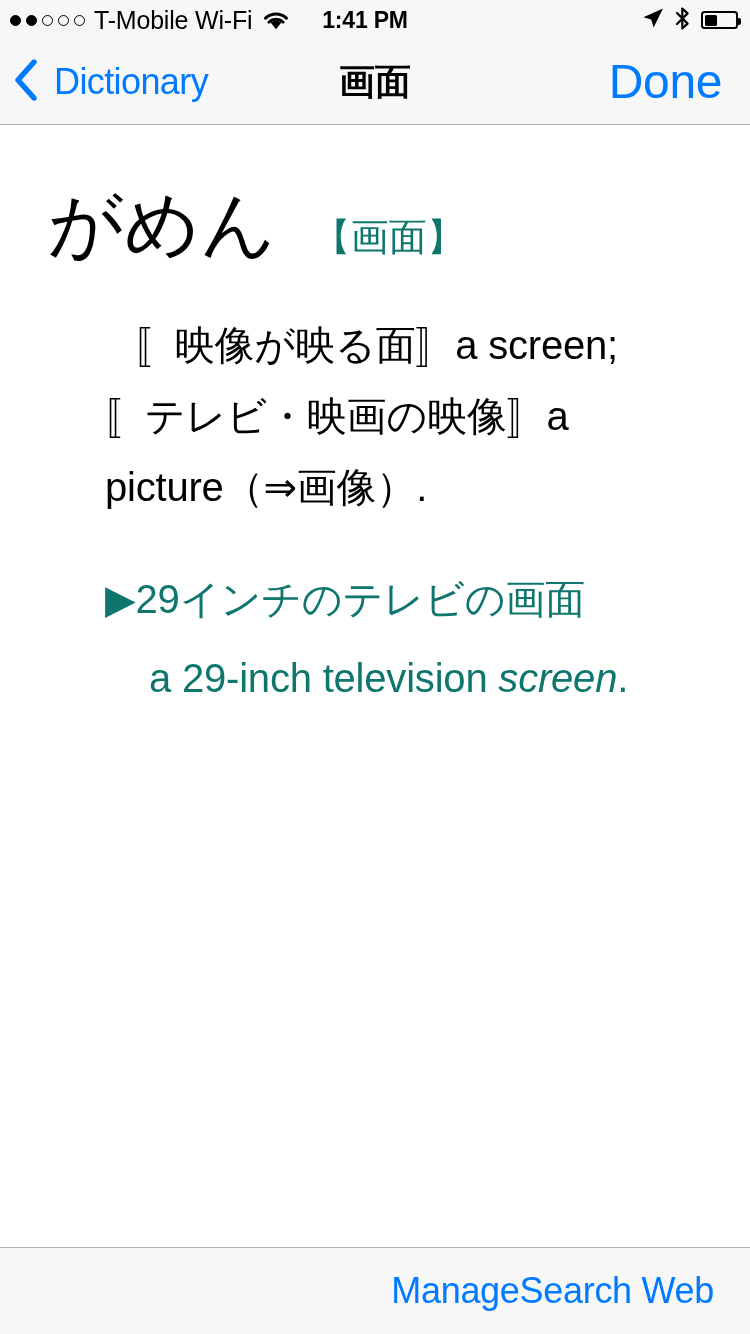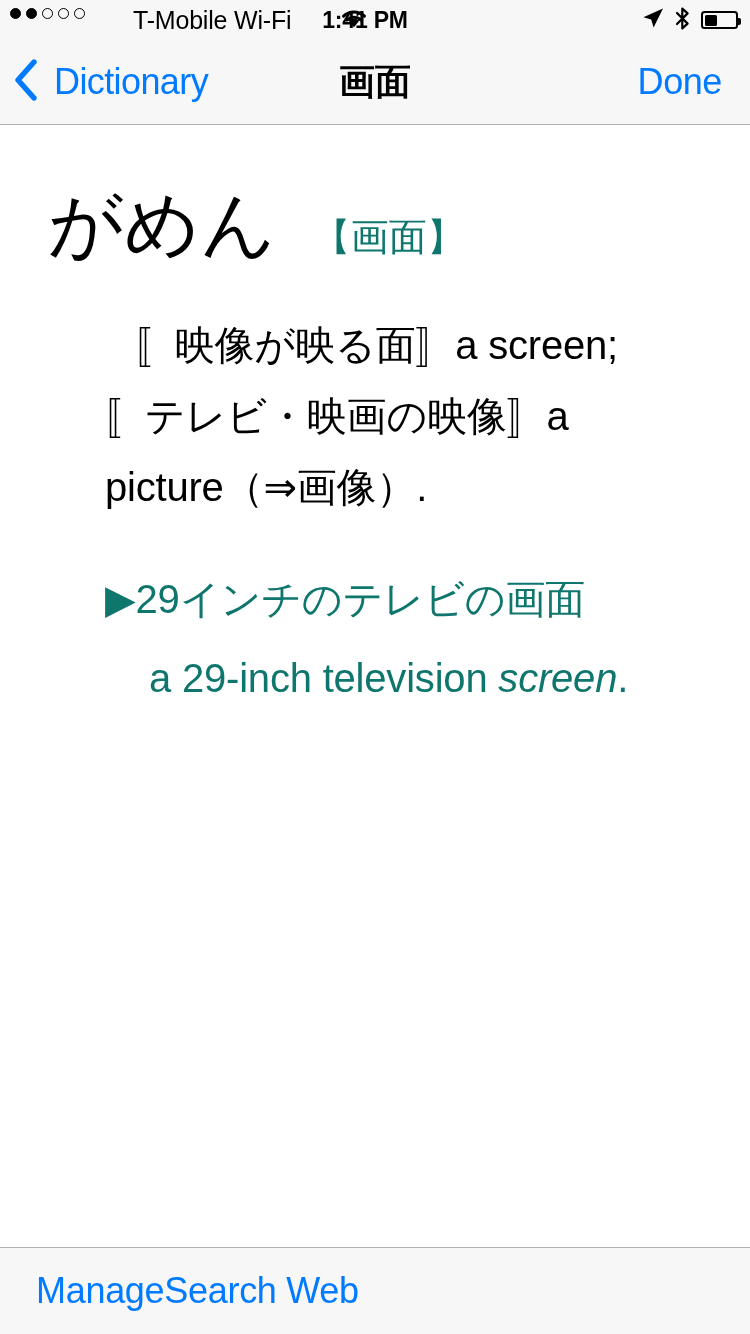--- a/index.html
+++ b/index.html
@@ -23,23 +23,22 @@
     width: 750px;
     height: 40px;
     background: #f7f7f7;
     display: flex;
     align-items: center;
     box-sizing: border-box;
     padding: 0 12px 0 10px;
   }
   .status-left {
     display: flex;
-    align-items: flex-start;
+    align-items: center;
     flex: 0 0 auto;
-    gap: 39px;
   }
   .signal-dots {
     display: flex;
     align-items: center;
     gap: 5px;
     margin-right: 9px;
   }
   .dot {
     width: 11px;
     height: 11px;
@@ -143,21 +142,21 @@
     font-size: 36px;
     font-weight: bold;
     color: #000;
     line-height: 1;
   }
   .nav-done {
     position: absolute;
     right: 28px;
     top: 50%;
     transform: translateY(-50%);
-    font-size: 36px;
+    font-size: 48px;
     color: #007aff;
     letter-spacing: -0.4px;
     line-height: 1;
     cursor: pointer;
   }
 
   
   .content {
     position: absolute;
     top: 126px; left: 0;
@@ -222,21 +221,21 @@
   .toolbar {
     position: absolute;
     bottom: 0; left: 0;
     width: 750px;
     height: 87px;
     background: #f7f7f7;
     border-top: 1px solid #b2b2b2;
     box-sizing: border-box;
     display: flex;
     align-items: center;
-    justify-content: flex-start;
+    justify-content: flex-end;
     padding: 0 36px;
   }
   .toolbar-btn {
     font-size: 36px;
     color: #007aff;
     letter-spacing: -0.3px;
     line-height: 1;
     cursor: pointer;
   }
 </style>

